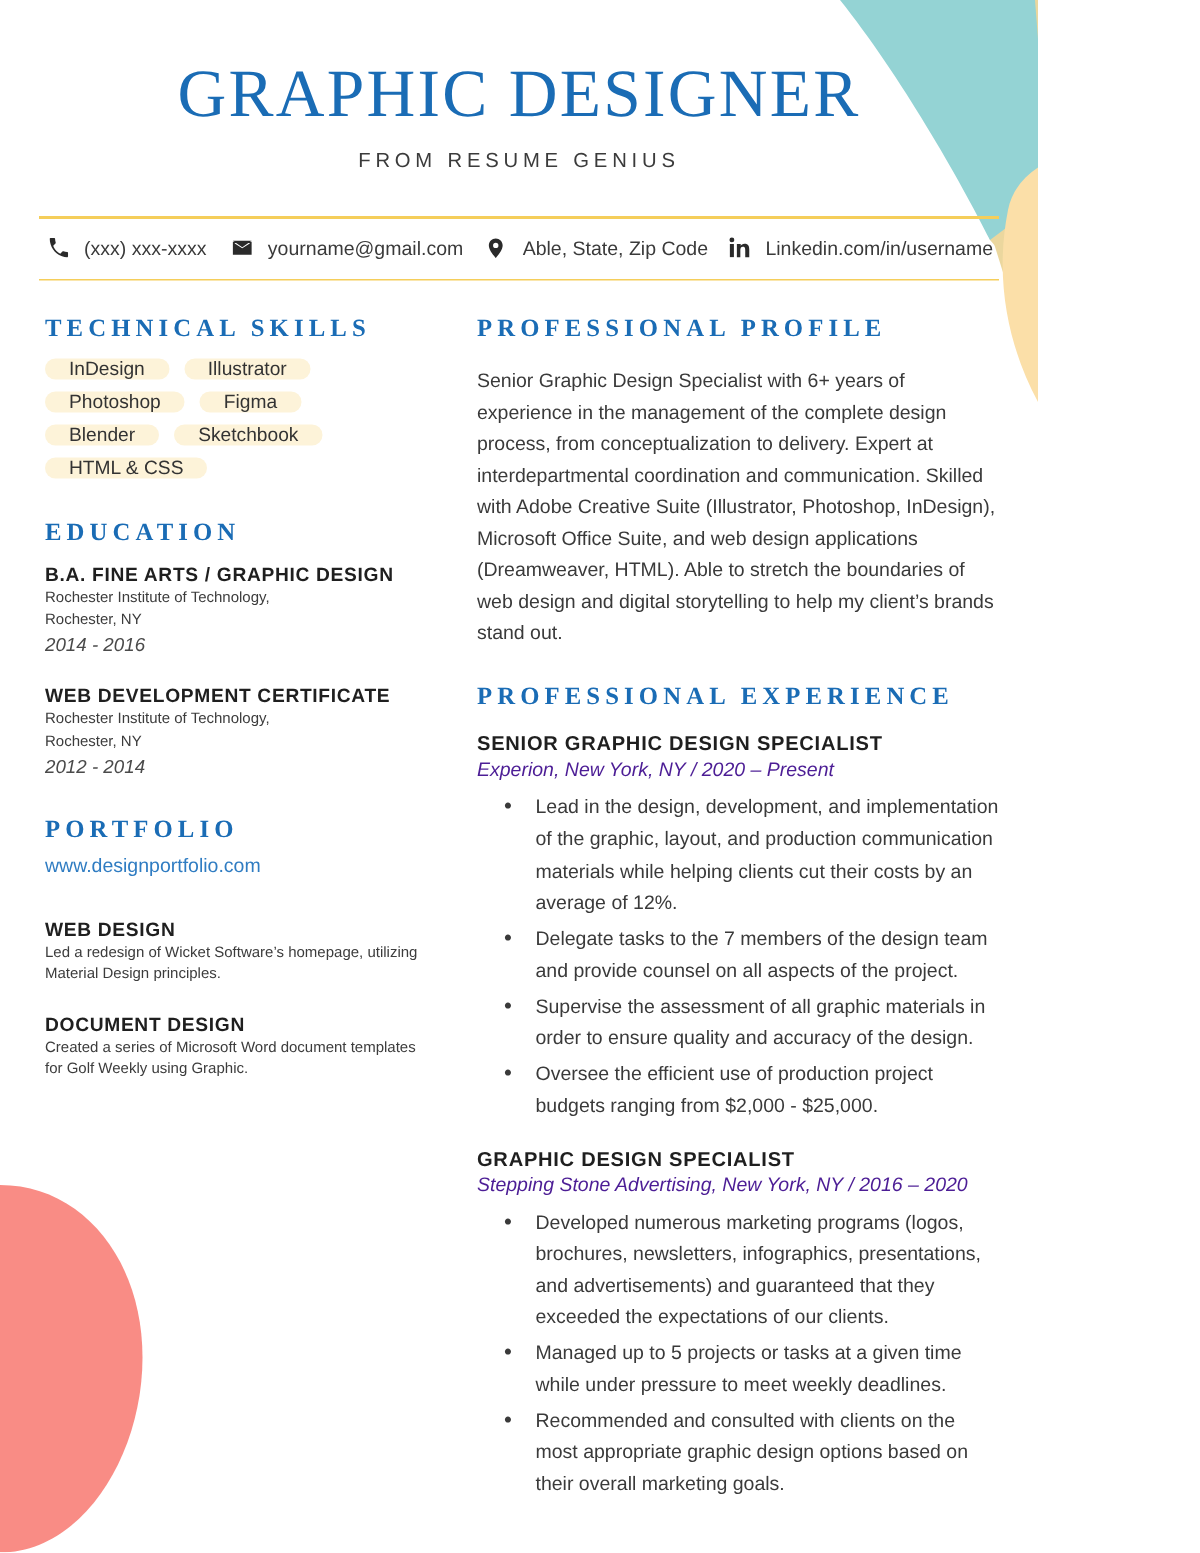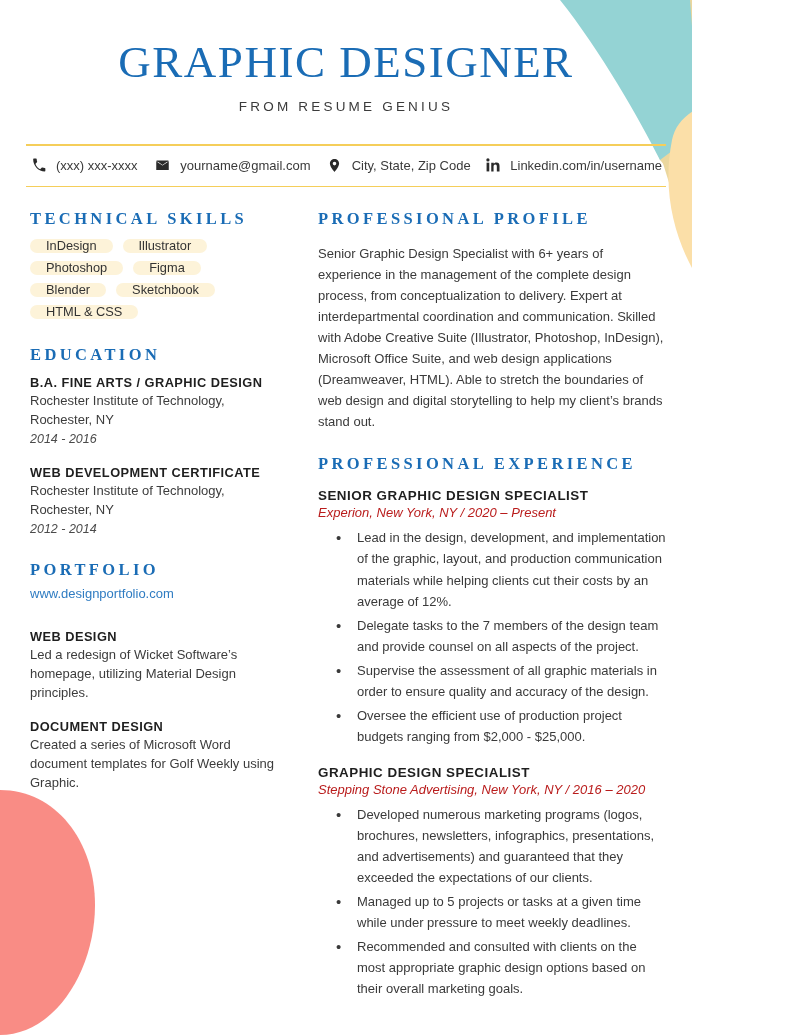--- a/index.html
+++ b/index.html
@@ -124,21 +124,21 @@
   .entry { margin-bottom: 17px; }
   .entry-title {
     font-size: 12.8px;
     font-weight: 700;
     color: #1f1f1f;
     letter-spacing: 0.45px;
     margin: 0 0 2px 0;
     text-transform: uppercase;
   }
   .entry-line {
-    font-size: 13px;
+    font-size: 10px;
     color: #3c3c3c;
     line-height: 1.45;
     margin: 0;
   }
   .entry-date {
     font-size: 12.5px;
     color: #4a4a4a;
     font-style: italic;
     margin: 0;
     line-height: 1.45;
@@ -164,21 +164,21 @@
     font-size: 13.4px;
     font-weight: 700;
     color: #1f1f1f;
     letter-spacing: 0.5px;
     margin: 0 0 2px 0;
     text-transform: uppercase;
   }
   .job-meta {
     font-size: 13px;
     font-style: italic;
-    color: #b91c1c;
+    color: #4c1d95;
     margin: 0 0 7px 0;
   }
   ul.bullets {
     margin: 0;
     padding: 0 0 0 24px;
     list-style: none;
   }
   ul.bullets li {
     position: relative;
     font-size: 13px;
@@ -245,21 +245,21 @@
         <span>yourname@gmail.com</span>
       </div>
       <div class="spacer-2"></div>
 
       <div class="contact-item">
         <span class="ci-icon">
           <svg width="13" height="15" viewBox="0 0 24 24" fill="currentColor">
             <path d="M12 0C7.3 0 3.5 3.8 3.5 8.5 3.5 15 12 24 12 24s8.5-9 8.5-15.5C20.5 3.8 16.7 0 12 0zm0 11.8a3.3 3.3 0 110-6.6 3.3 3.3 0 010 6.6z"></path>
           </svg>
         </span>
-        <span>City, State, Zip Code</span>
+        <span>Able, State, Zip Code</span>
       </div>
       <div class="spacer-3"></div>
 
       <div class="contact-item">
         <span class="ci-icon">
           <svg width="14" height="14" viewBox="0 0 24 24" fill="currentColor">
             <rect x="1" y="8" width="4.6" height="15"></rect>
             <circle cx="3.3" cy="3.3" r="2.8"></circle>
             <path d="M9 8h4.4v2.1h.06c.61-1.1 2.1-2.3 4.3-2.3 4.6 0 5.4 2.8 5.4 6.5V23h-4.6v-7.7c0-1.8-.03-4.2-2.6-4.2-2.6 0-3 2-3 4.1V23H9V8z"></path>
           </svg>

